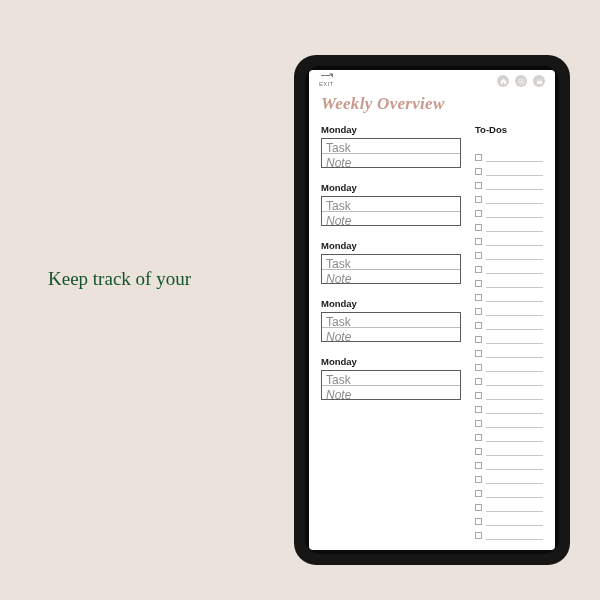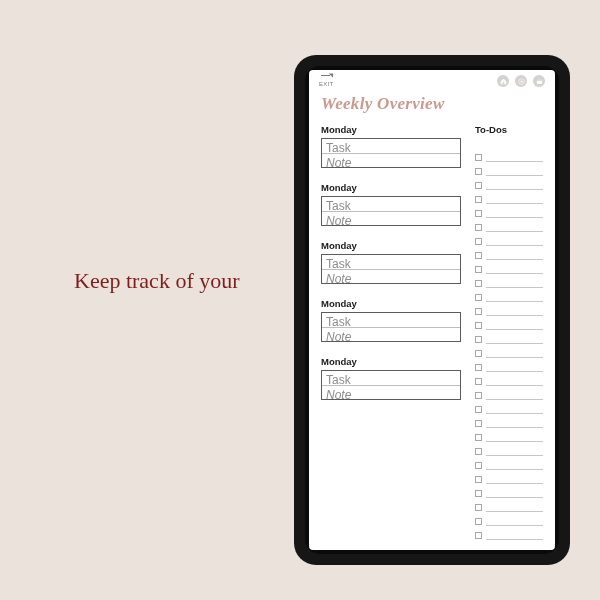--- a/index.html
+++ b/index.html
@@ -5,25 +5,25 @@
   * { box-sizing: border-box; margin: 0; padding: 0; }
   html, body { width: 600px; height: 600px; }
   body {
     background: #ebe3db;
     font-family: Georgia, 'Times New Roman', serif;
     position: relative;
     overflow: hidden;
   }
   .tagline {
     position: absolute;
-    left: 74px;
+    left: 48px;
     top: 265px;
     width: 220px;
-    color: #7f1d1d;
-    font-size: 22px;
+    color: #14532d;
+    font-size: 19px;
     line-height: 1.45;
     font-weight: 400;
   }
   .tablet {
     position: absolute;
     right: 30px;
     top: 55px;
     width: 276px;
     height: 510px;
     background: #161616;

